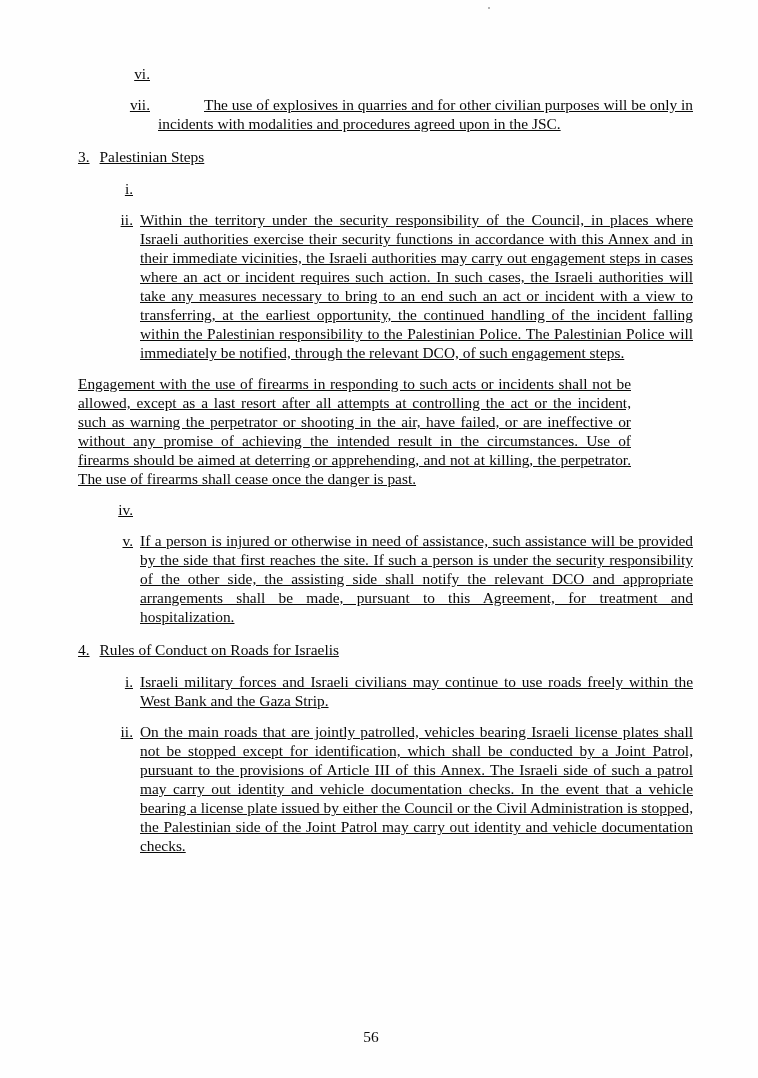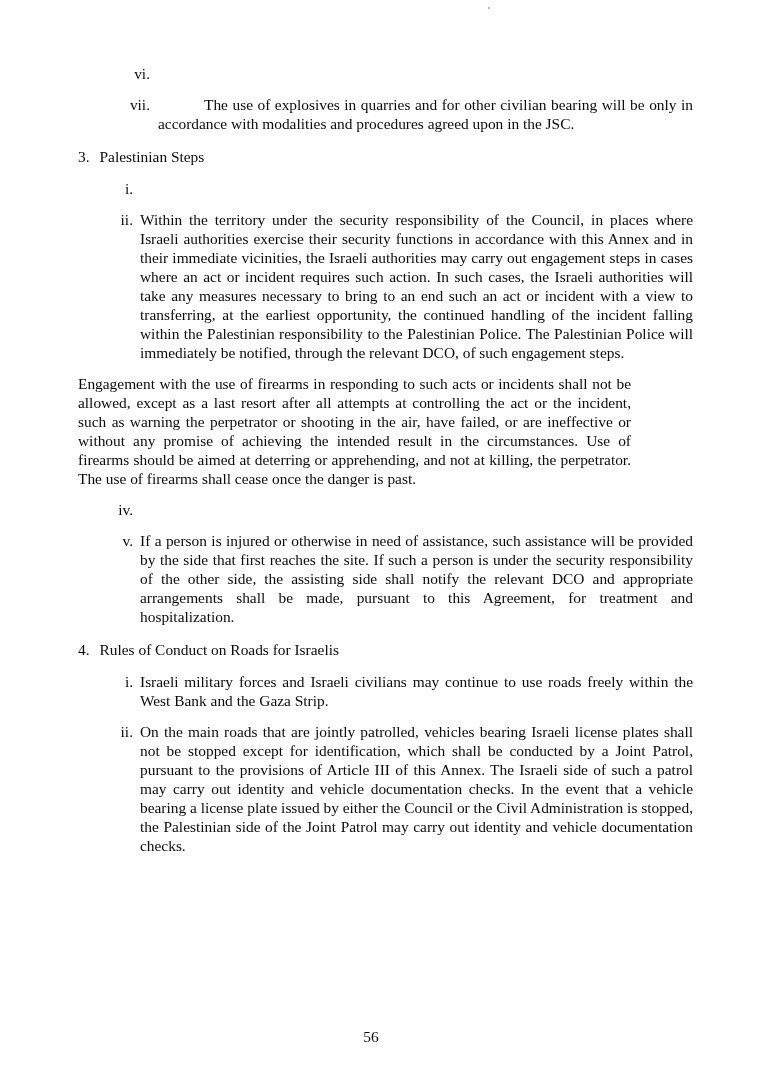--- a/index.html
+++ b/index.html
@@ -11,20 +11,21 @@
     color: #0a0a0a;
     position: relative;
     overflow: hidden;
   }
   .page {
     position: relative;
     width: 758px;
     height: 1078px;
     box-sizing: border-box;
     padding: 64px 44px 0 78px;
+    text-decoration: underline;
   }
   .doc-text { font-size: 15.4px; line-height: 19px; }
 
   
   .item { display: flex; margin: 0 0 12px 0; }
   .item p { margin: 0; text-align: justify; }
   .marker { flex-shrink: 0; text-align: right; white-space: nowrap; }
 
   .intro-list .marker { width: 72px; margin-right: 8px; }
   .intro-list .text   { width: 535px; }
@@ -66,21 +67,21 @@
 <div class="page doc-text">
 
   <span class="scan-speck"></span>
 
   <div class="intro-list">
     <div class="item">
       <span class="marker">vi.</span>
     </div>
     <div class="item tab-first">
       <span class="marker">vii.</span>
-      <p class="text">The use of explosives in quarries and for other civilian bearing will be only in accordance with modalities and procedures agreed upon in the JSC.</p>
+      <p class="text">The use of explosives in quarries and for other civilian purposes will be only in incidents with modalities and procedures agreed upon in the JSC.</p>
     </div>
   </div>
 
   <div class="section-heading">
     <span class="sec-num">3.</span>
     <span class="sec-title">Palestinian Steps</span>
   </div>
 
   <div class="sub-list">
     <div class="item">

